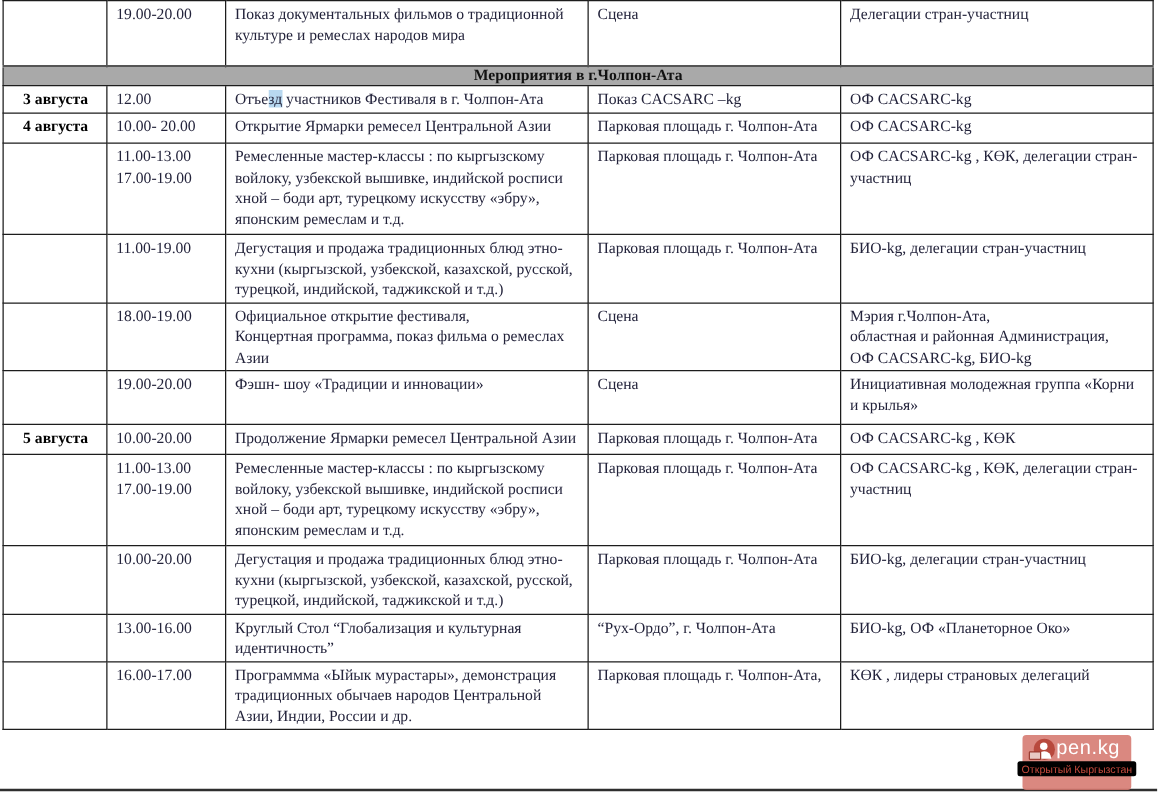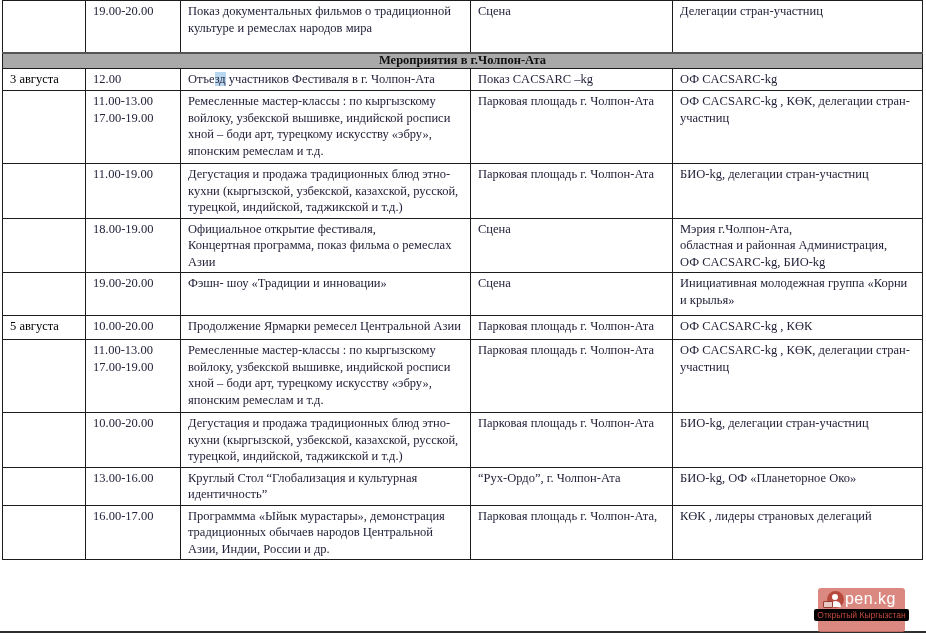--- a/index.html
+++ b/index.html
@@ -20,21 +20,21 @@
   }
   table.schedule td {
     border: 1px solid #1c1c1c;
     vertical-align: top;
     padding: 2px 6px 2px 7px;
     font-size: 12.5px;
     line-height: 1.32;
     white-space: pre-line;
     overflow: hidden;
   }
-  td.c-date { font-weight: normal; color:#000; padding-left: 8px; padding-top: 4px; }
+  td.c-date { font-weight: bold; color:#000; padding-left: 8px; padding-top: 4px; text-align: center; }
   td.c-time { padding-left: 10px; padding-top: 4px; }
   td.c-event { }
   td.c-venue { }
   td.c-org { }
   tr.band td {
     background: #a9a9a9;
     border-top: 2px solid #555;
     border-bottom: 1px solid #1c1c1c;
     text-align: center;
     font-weight: bold;
@@ -127,20 +127,27 @@
     </tr>
 
     <tr style="height:22px">
       <td class="c-date">3 августа</td>
       <td class="c-time">12.00</td>
       <td class="c-event"><span>Отъе</span><span class="sel-highlight">зд</span><span> участников Фестиваля в г. Чолпон-Ата</span></td>
       <td class="c-venue">Показ CACSARC –kg</td>
       <td class="c-org">ОФ CACSARC-kg</td>
     </tr>
 
+    <tr style="height:24px">
+      <td class="c-date">4 августа</td>
+      <td class="c-time">10.00-  20.00</td>
+      <td class="c-event">Открытие  Ярмарки ремесел Центральной  Азии</td>
+      <td class="c-venue">Парковая площадь г. Чолпон-Ата</td>
+      <td class="c-org">ОФ CACSARC-kg</td>
+    </tr>
 
     <tr style="height:73px">
       <td class="c-date"></td>
       <td class="c-time">11.00-13.00
 17.00-19.00</td>
       <td class="c-event">Ремесленные мастер-классы : по кыргызскому войлоку, узбекской вышивке, индийской росписи хной – боди арт,  турецкому искусству «эбру», японским ремеслам и т.д.</td>
       <td class="c-venue">Парковая площадь г. Чолпон-Ата</td>
       <td class="c-org">ОФ CACSARC-kg , КӨК,  делегации стран-участниц</td>
     </tr>
 

